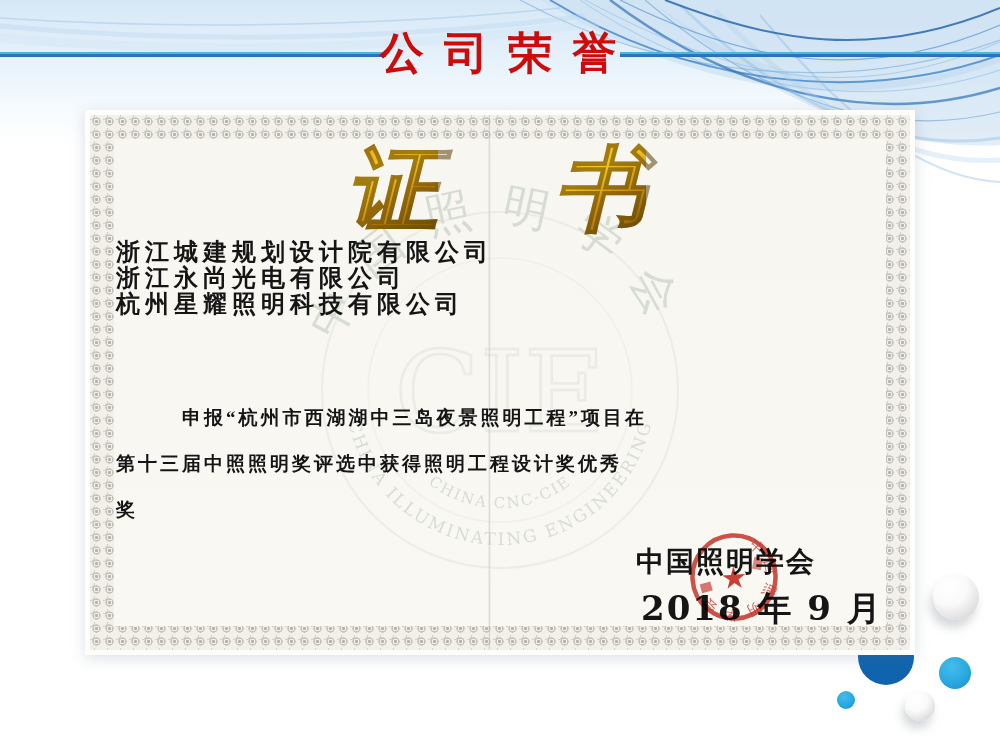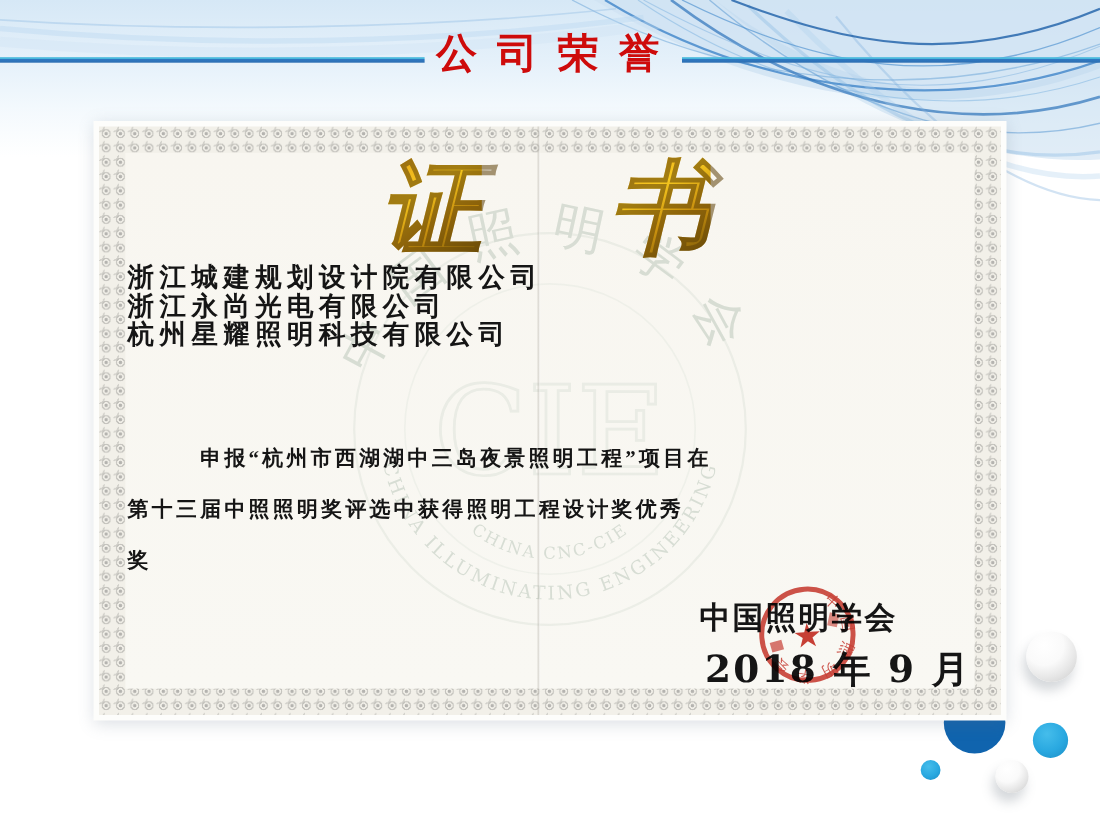--- a/index.html
+++ b/index.html
@@ -9,21 +9,21 @@
     font-family:"Liberation Sans",sans-serif;
   }
   
   .waves{position:absolute;left:0;top:0;width:1000px;height:210px;pointer-events:none;}
   .rule{position:absolute;top:52px;height:5px;z-index:2;
     background:linear-gradient(180deg,#49b8dc 0%,#49b8dc 30%,#2e79c4 30%,#2d6fb2 100%);}
   .rule-left{left:0;width:386px;}
   .rule-right{left:620px;width:380px;}
   .slide-title{
     position:absolute;left:0;right:0;top:24px;z-index:3;text-align:center;
-    font-size:37px;font-weight:bold;color:#ce0b0b;letter-spacing:4px;white-space:nowrap;
+    font-size:44px;font-weight:bold;color:#ce0b0b;letter-spacing:4px;white-space:nowrap;
   }
   
   .cert{
     position:absolute;left:85px;top:110px;width:830px;height:545px;z-index:2;
     background:#fdfdfb;padding:5px;box-sizing:border-box;
     box-shadow:0 3px 14px rgba(90,110,130,.22);
   }
   .cert-frame{
     width:100%;height:100%;box-sizing:border-box;padding:24px;
     background-color:#f2f0e9;

